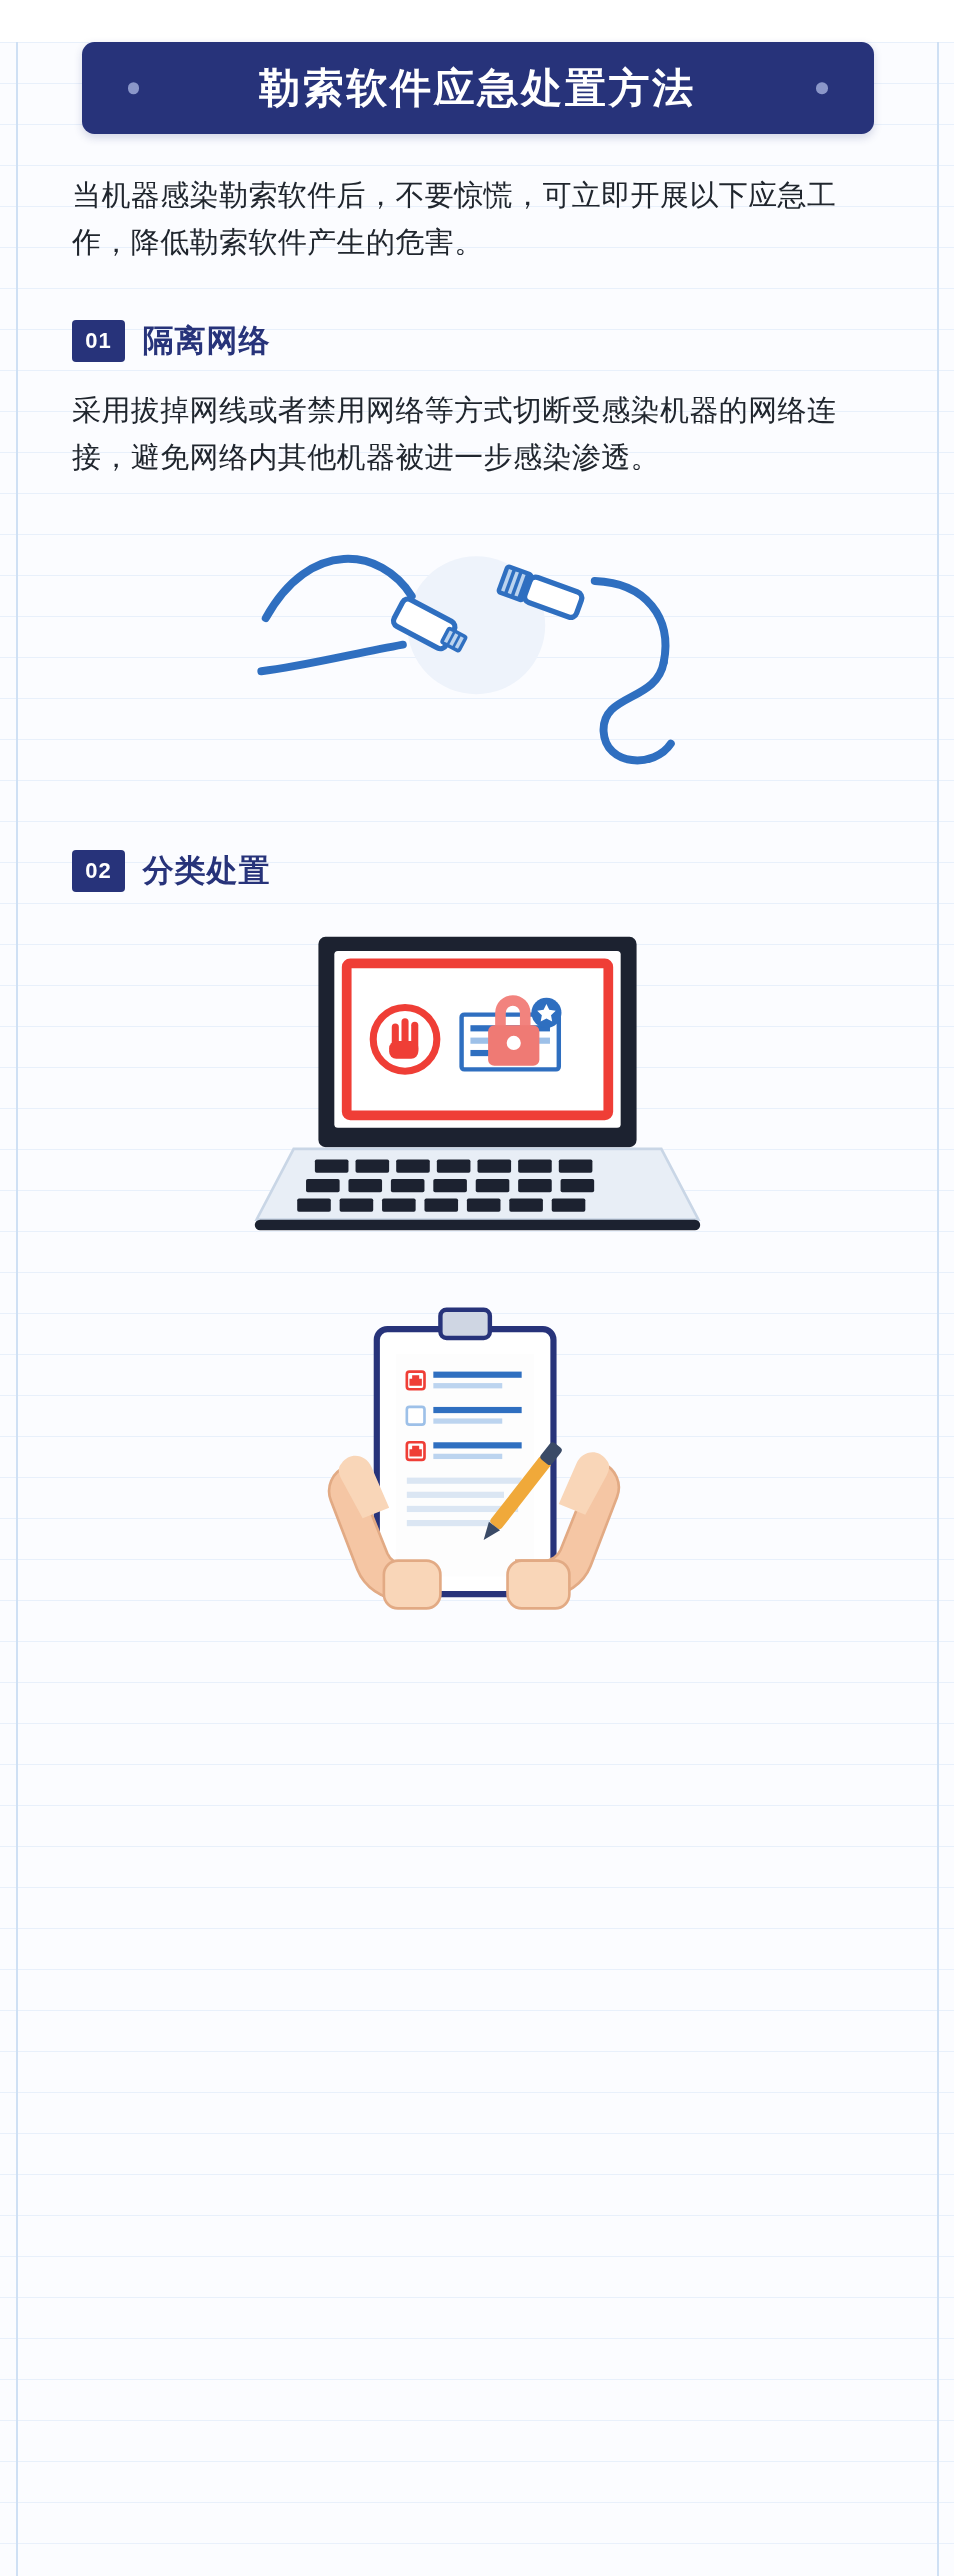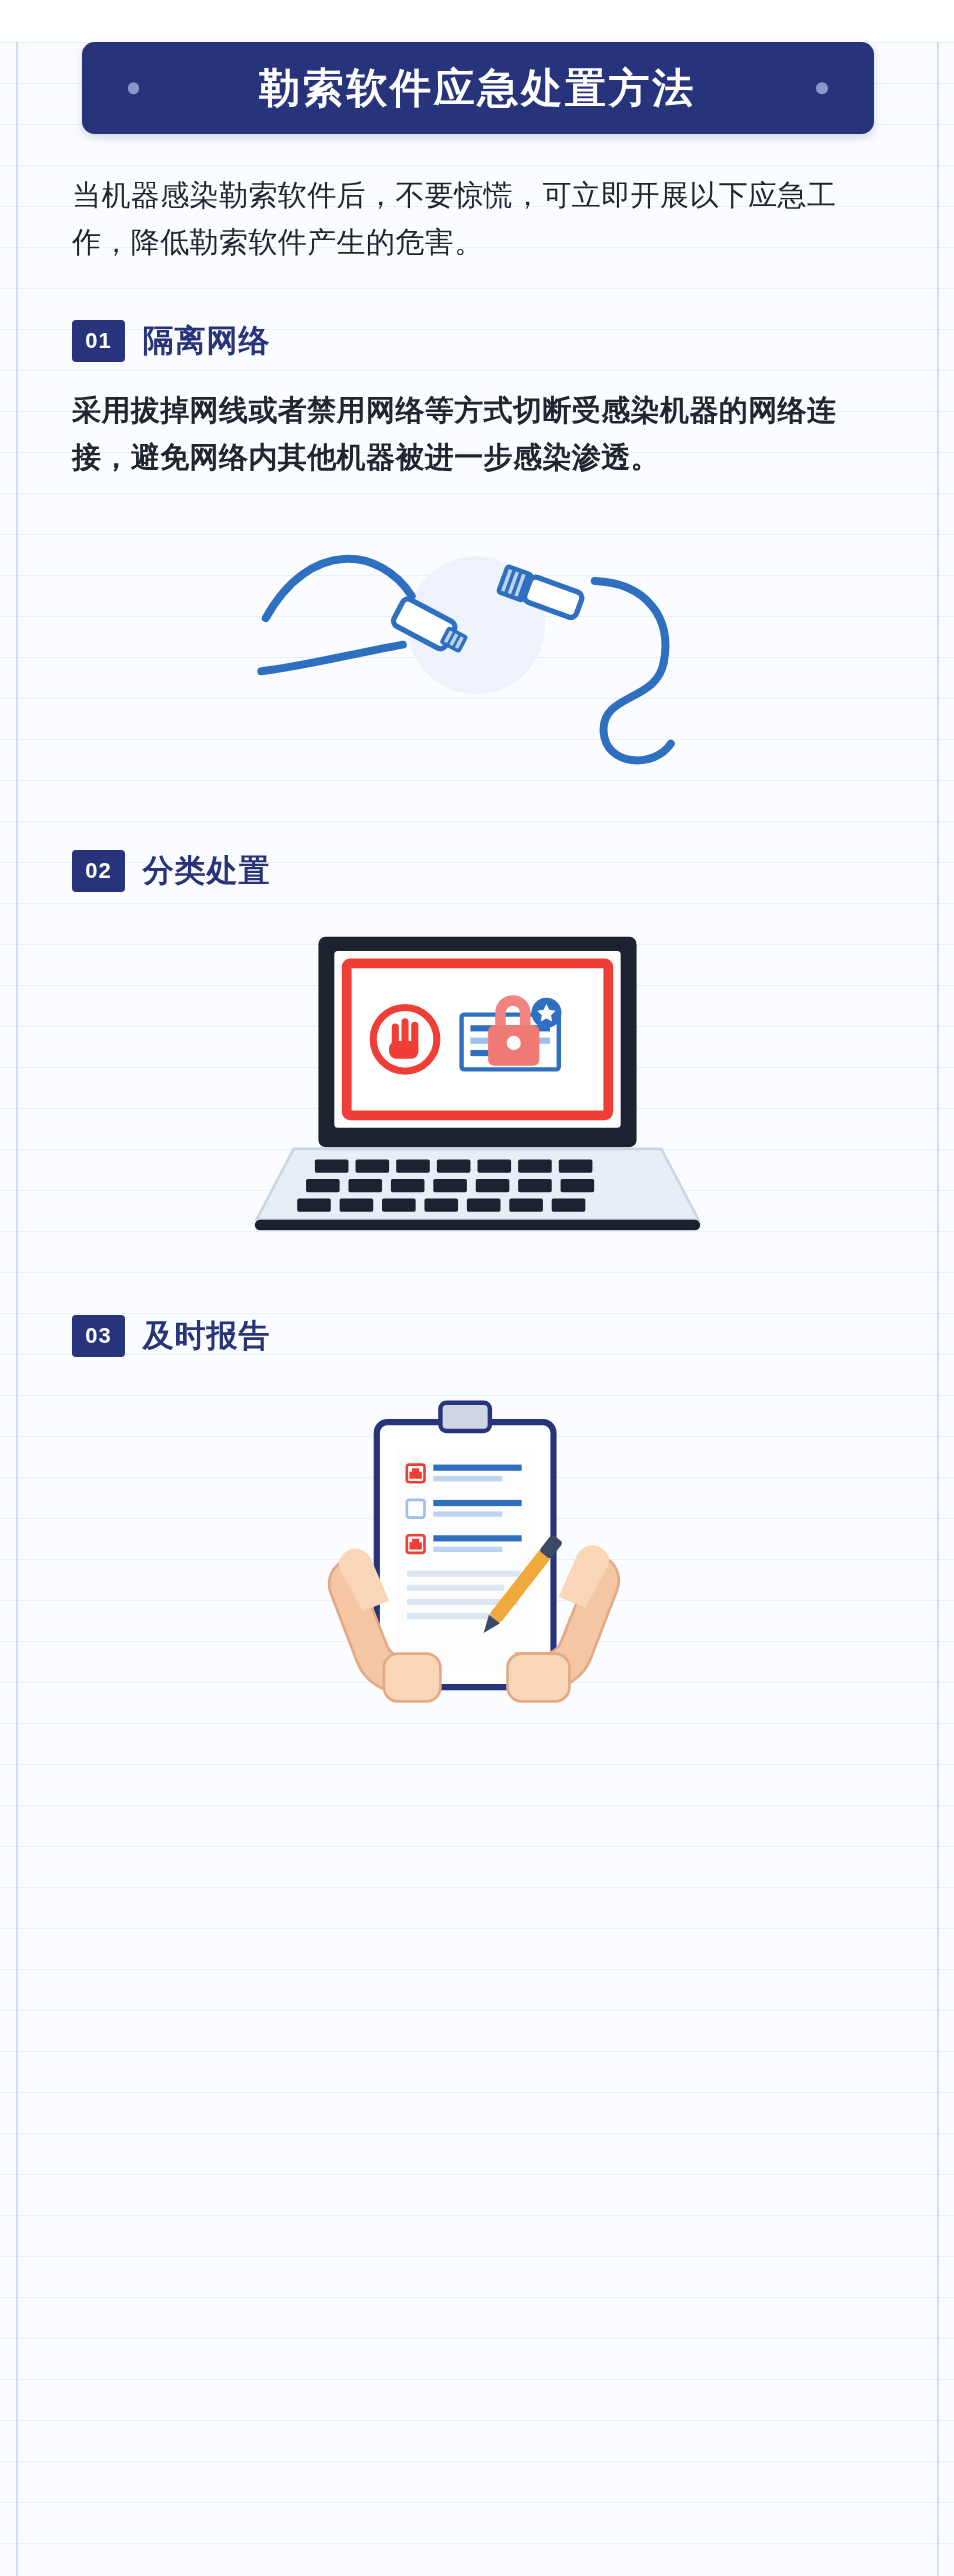--- a/index.html
+++ b/index.html
@@ -98,21 +98,20 @@
     letter-spacing: 0.4px;
     font-family: Liberation Mono, monospace;
   }
   .body-text {
     margin: 25px 0 0 0;
     font-size: 29px;
     line-height: 1.62;
     color: #20262e;
     letter-spacing: 0.4px;
     font-family: "DejaVu Sans", "Liberation Sans", sans-serif;
-    font-weight: bold;
   }
 
   
   .step-head {
     display: flex;
     align-items: center;
     margin: 51px 0 8.8px 0;
   }
   .step-num {
     width: 53px;
@@ -249,24 +248,20 @@
           <rect x="124" y="306" width="38" height="15" rx="2"></rect>
           <rect x="172" y="306" width="38" height="15" rx="2"></rect>
           <rect x="220" y="306" width="38" height="15" rx="2"></rect>
           <rect x="268" y="306" width="38" height="15" rx="2"></rect>
           <rect x="316" y="306" width="38" height="15" rx="2"></rect>
           <rect x="364" y="306" width="38" height="15" rx="2"></rect>
         </g>
       </svg>
     </div>
 
-    <div class="step-head">
-      <span class="step-num">03</span>
-      <span class="step-title">及时报告</span>
-    </div>
 
     <div class="illus illus-clip">
       <svg width="371" height="354" viewBox="0 0 420 400">
 
         <rect x="96" y="44" width="200" height="300" rx="12" fill="#ffffff" stroke="#27337a" stroke-width="7"></rect>
         <rect x="168" y="22" width="56" height="32" rx="7" fill="#cfd6e3" stroke="#27337a" stroke-width="5"></rect>
 
         <rect x="118" y="72" width="156" height="252" fill="#fdfdfd"></rect>
 
         <g>

